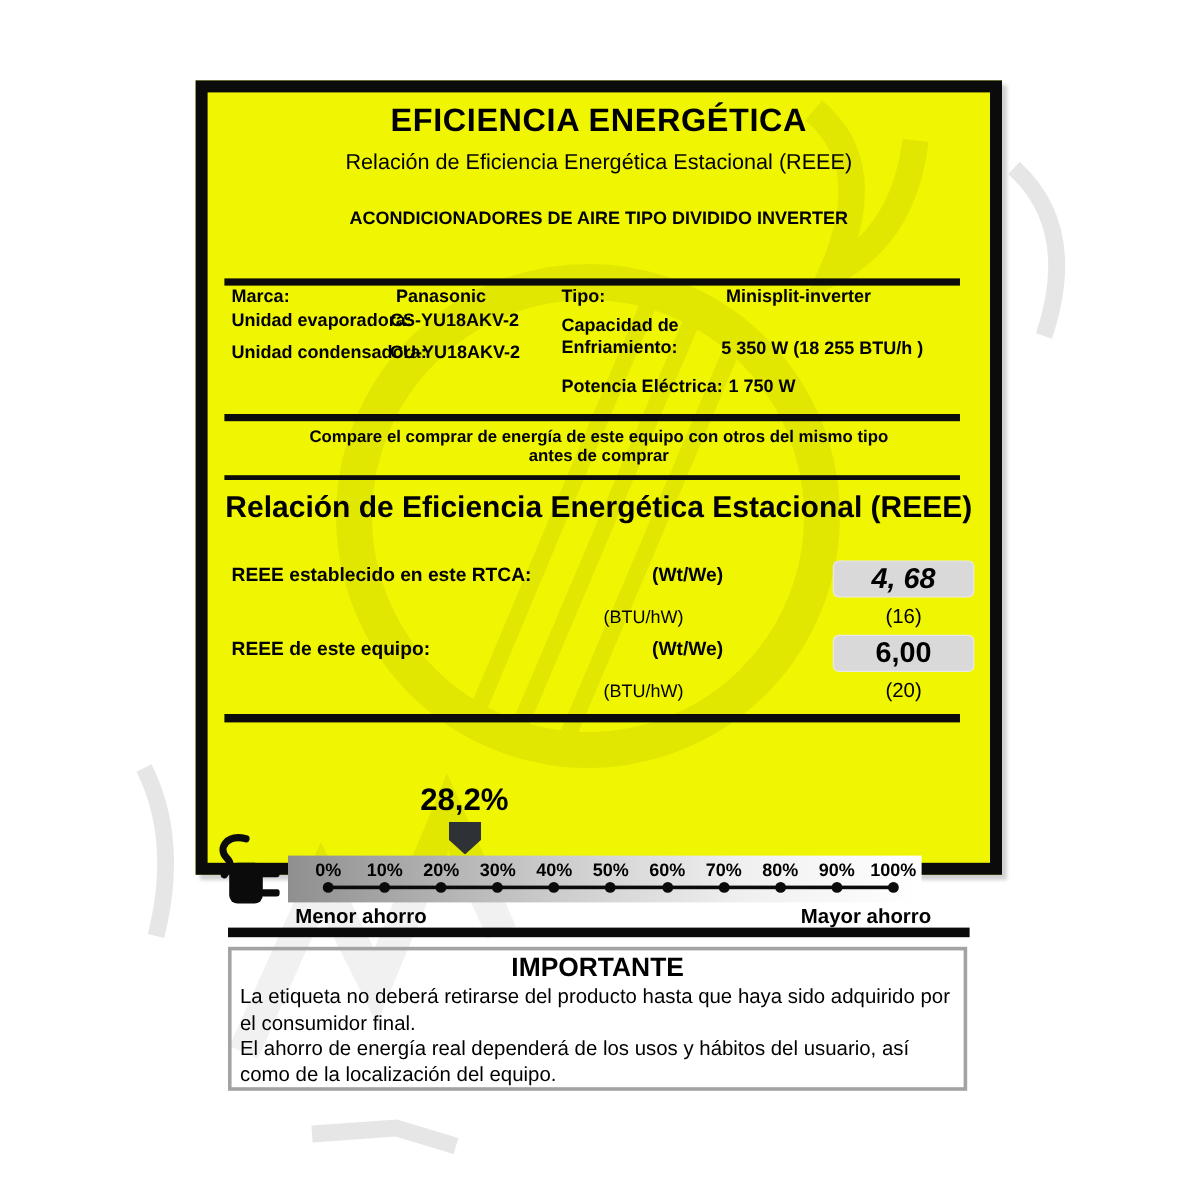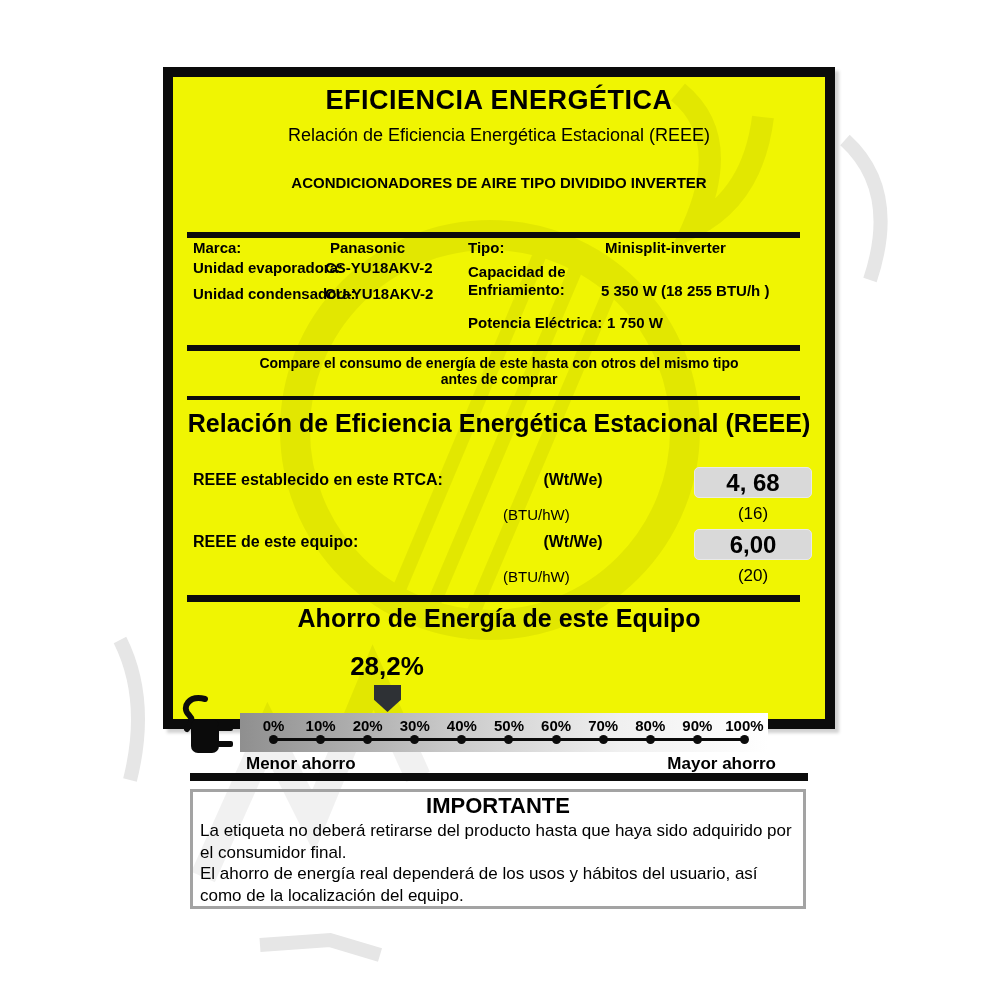--- a/index.html
+++ b/index.html
@@ -47,21 +47,21 @@
   .reee-heading { left:0; right:0; top:332px; font-size:25px; font-weight:bold; text-align:center; }
 
   .reee-label { font-size:16px; font-weight:bold; white-space:nowrap; }
   .r1-label { left:20px; top:394px; }
   .r2-label { left:20px; top:456px; }
   .unit-primary  { left:330px; width:140px; text-align:center; font-size:16px; font-weight:bold; }
   .unit-secondary{ left:330px; width:140px; text-align:left; font-size:15px; }
   .u1p { top:394px; } .u1s { top:429px; } .u2p { top:456px; } .u2s { top:491px; }
   .value-box { left:521px; width:118px; height:31px; background:#d9d9d9; border:1px solid #e9e9e9; border-radius:5px;
                font-size:24px; font-weight:bold; text-align:center; line-height:29px; }
-  .vb1 { top:390px; } .vb2 { top:452px; }
+  .vb1 { top:390px;font-style:italic; } .vb2 { top:452px; }
   .value-secondary { left:521px; width:118px; text-align:center; font-size:17px; }
   .vs1 { top:427px; } .vs2 { top:489px; }
 
   .savings-heading { left:0; right:0; top:527px; font-size:25px; font-weight:bold; text-align:center; }
   .marker-value { left:154px; width:120px; top:574px; font-size:26px; font-weight:bold; text-align:center; }
   .marker-arrow { left:201px; top:608px; width:27px; height:27px; background:#2e3135;
                   clip-path:polygon(0 0,100% 0,100% 55%,50% 100%,0 55%); }
   .plug { left:2px; top:616px; }
 
   .scale-bar { left:67px; top:636px; width:528px; height:39px;
@@ -121,21 +121,21 @@
     <span class="info tipo-l">Tipo:</span>
     <span class="info tipo-v">Minisplit-inverter</span>
     <span class="info cap-l"><span>Capacidad de</span><br><span>Enfriamiento:</span></span>
     <span class="info cap-v">5 350 W (18 255 BTU/h )</span>
     <span class="info pot-l">Potencia Eléctrica:</span>
     <span class="info pot-v">1 750 W</span>
 
     <div class="hline div2"></div>
 
     <div class="compare">
-      <span>Compare el consumo de energía de este hasta con otros del mismo tipo</span><br>
+      <span>Compare el comprar de energía de este equipo con otros del mismo tipo</span><br>
       <span>antes de comprar</span>
     </div>
 
     <div class="hline div3"></div>
 
     <div class="reee-heading">Relación de Eficiencia Energética Estacional (REEE)</div>
 
     <span class="reee-label r1-label">REEE establecido en este RTCA:</span>
     <span class="unit-primary u1p">(Wt/We)</span>
     <div class="value-box vb1"><span>4, 68</span></div>
@@ -143,21 +143,20 @@
     <span class="value-secondary vs1">(16)</span>
 
     <span class="reee-label r2-label">REEE de este equipo:</span>
     <span class="unit-primary u2p">(Wt/We)</span>
     <div class="value-box vb2"><span>6,00</span></div>
     <span class="unit-secondary u2s">(BTU/hW)</span>
     <span class="value-secondary vs2">(20)</span>
 
     <div class="hline div4"></div>
 
-    <div class="savings-heading">Ahorro de Energía de este Equipo</div>
 
     <div class="marker-value">28,2%</div>
     <div class="marker-arrow"></div>
 
     <svg class="plug" width="64" height="66" viewBox="0 0 64 66">
       <path d="M30 6 C14 2 6 14 14 22 C20 28 14 32 12 36" fill="none" stroke="#0b0b0b" stroke-width="6" stroke-linecap="round"></path>
       <rect x="16" y="26" width="28" height="34" rx="7" fill="#0b0b0b"></rect>
       <rect x="42" y="32" width="16" height="6" rx="2" fill="#0b0b0b"></rect>
       <rect x="42" y="48" width="16" height="6" rx="2" fill="#0b0b0b"></rect>
     </svg>

